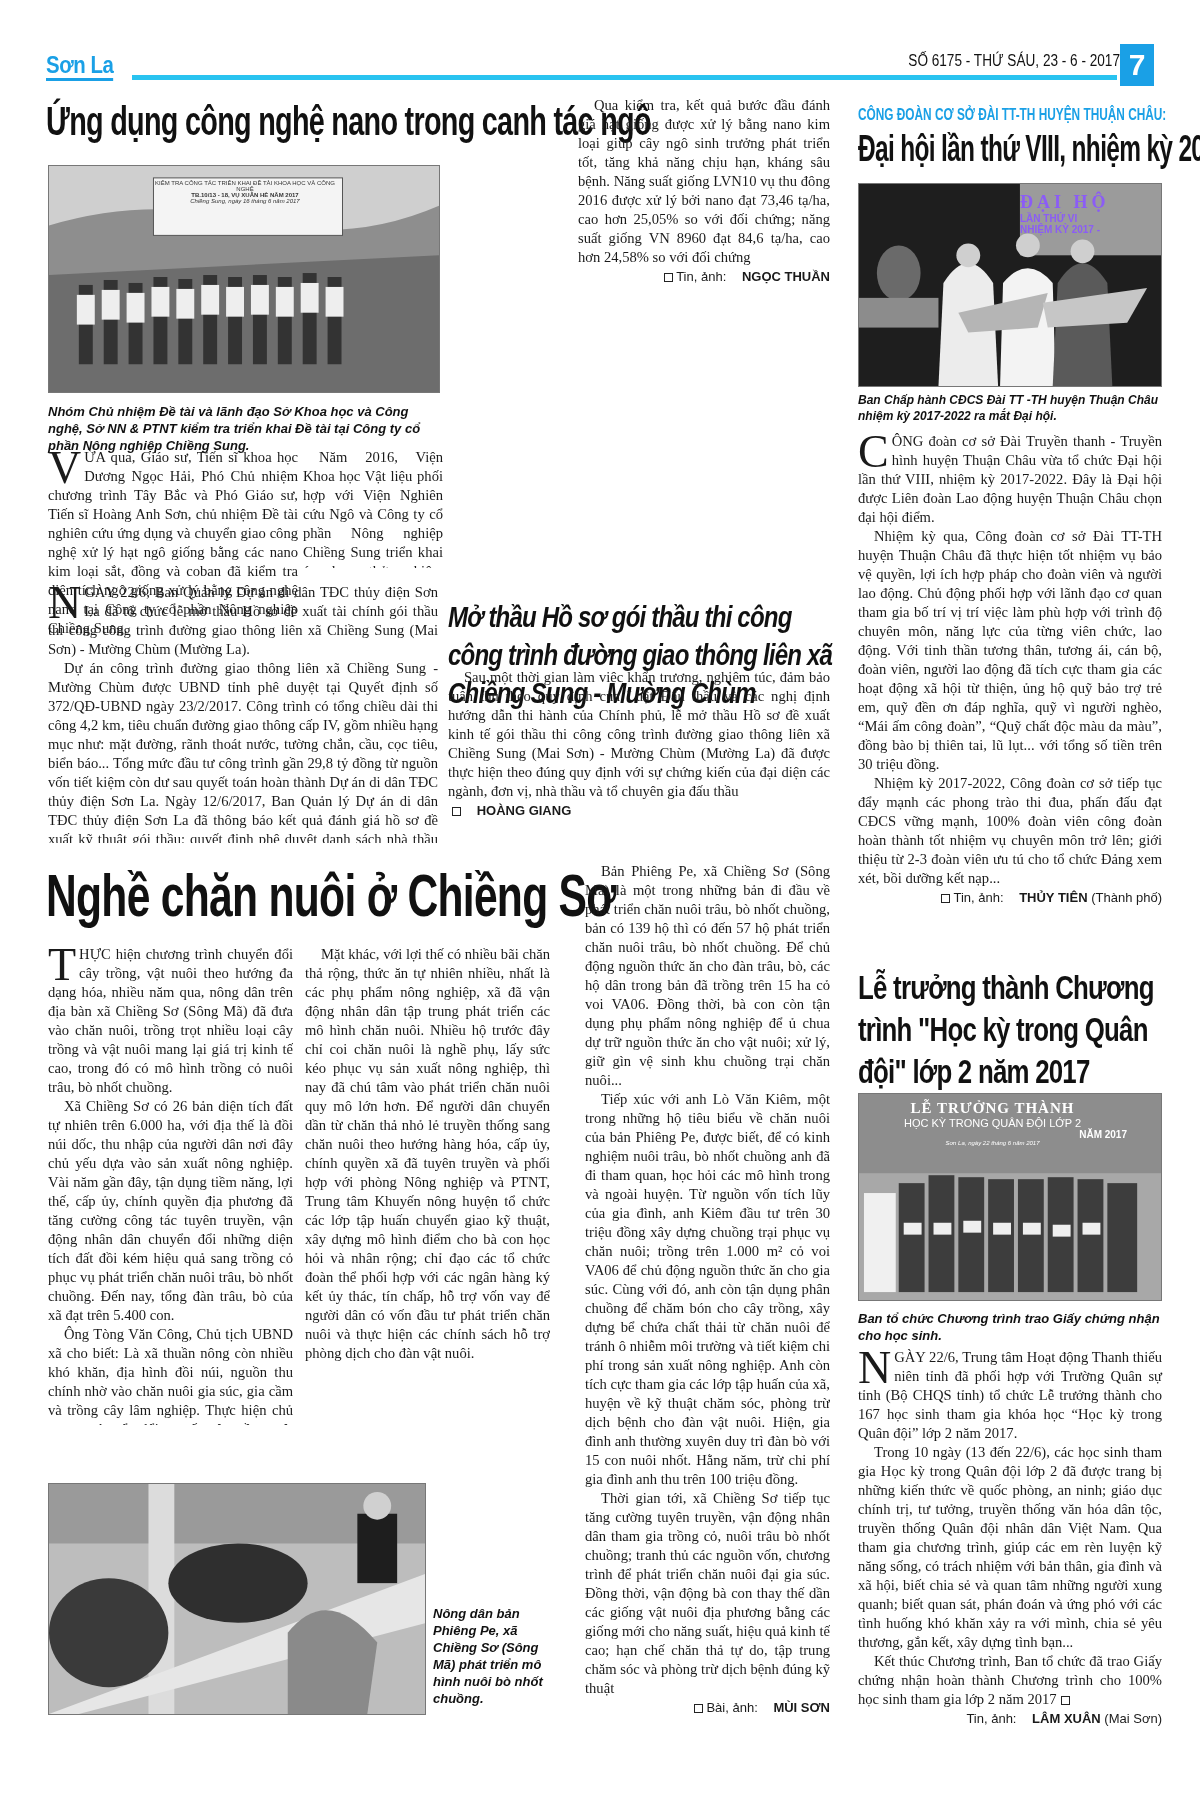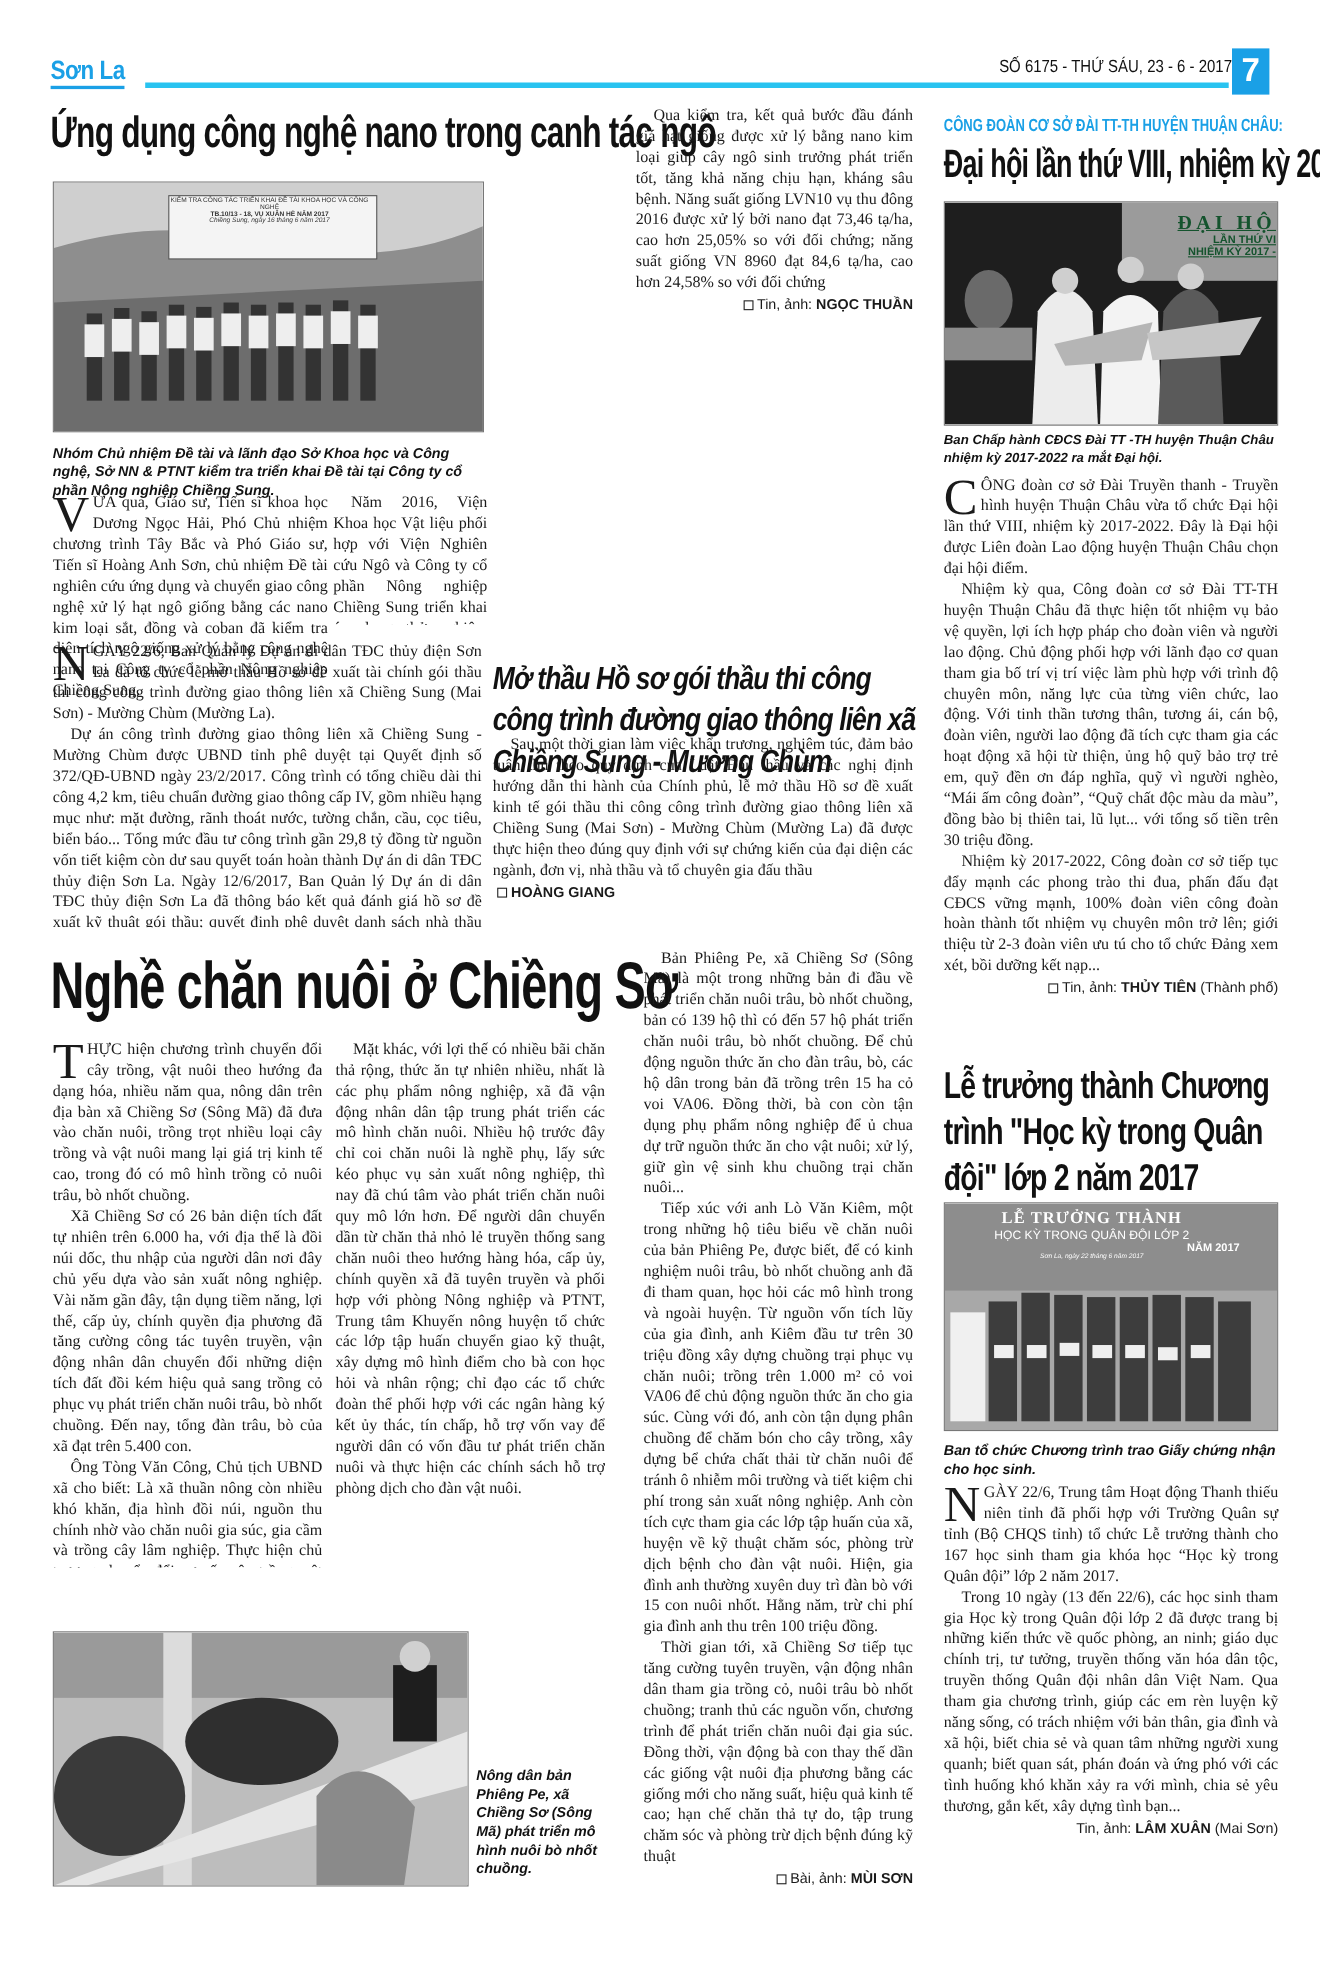--- a/index.html
+++ b/index.html
@@ -14,21 +14,21 @@
   
   .headline { font-family: "Liberation Sans", sans-serif; font-weight: bold; color: #111; transform-origin: left top; letter-spacing: -1px; }
   .kicker { font-family: "Liberation Sans", sans-serif; font-weight: bold; color: #1aa0e6; transform-origin: left top; }
   
   .col { font-size: 14.6px; line-height: 19px; text-align: justify; }
   .col p { text-indent: 16px; }
   .col p.first { text-indent: 0; }
   .dropcap { float: left; font-size: 46px; line-height: 36px; padding-right: 3px; margin-top: 2px; font-family: "Liberation Serif", serif; }
   .caption { font-family: "Liberation Sans", sans-serif; font-style: italic; font-weight: bold; font-size: 13px; line-height: 17px; color: #111; }
   .byline { font-family: "Liberation Sans", sans-serif; font-size: 13px; }
-  .byline b { font-weight: bold; }
+  .byline b { font-weight: bold; margin-left: 12px; }
   .endmark { display: inline-block; width: 9px; height: 9px; border: 1.5px solid #222; margin-left: 4px; vertical-align: middle; }
   
   .photo { border: 1px solid #777; overflow: hidden; }
   .photo svg { width: 100%; height: 100%; display: block; }
 </style>
 </head>
 <body>
 
 <div class="abs hdr-section">Sơn La</div>
 <div class="abs hdr-bar"></div>
@@ -156,21 +156,21 @@
     <path d="M85 100 Q110 60 135 100 L140 204 L80 204Z" fill="#ececec"></path>
     <path d="M145 100 Q170 70 195 100 L198 204 L142 204Z" fill="#f3f3f3"></path>
     <path d="M200 100 Q225 60 250 100 L255 204 L195 204Z" fill="#5a5a5a"></path>
     <circle cx="110" cy="72" r="12" fill="#cfcfcf"></circle>
     <circle cx="170" cy="62" r="12" fill="#cfcfcf"></circle>
     <circle cx="225" cy="68" r="12" fill="#cfcfcf"></circle>
     <path d="M100 130 L190 110 L180 145 L110 150Z" fill="#b5b5b5"></path>
     <path d="M185 120 L290 105 L270 140 L190 145Z" fill="#c6c6c6"></path>
   </svg>
 </div>
-<div class="abs" style="left:1020px; top:192px; width:140px; text-align:right; font-family:'Liberation Serif',serif; color:#14532d; font-weight:bold;text-decoration:underline;">
+<div class="abs" style="left:1020px; top:192px; width:140px; text-align:left; font-family:'Liberation Serif',serif; color:#8b5cf6; font-weight:bold;">
   <div style="font-size:18px; letter-spacing:4px;">ĐẠI HỘ</div>
   <div style="font-family:'Liberation Sans',sans-serif; font-size:10px;">LẦN THỨ VI</div>
   <div style="font-family:'Liberation Sans',sans-serif; font-size:10px;">NHIỆM KỲ 2017 -</div>
 </div>
 
 <div class="abs caption" style="left:858px; top:392px; width:304px; font-size:12px; line-height:16px;">Ban Chấp hành CĐCS Đài TT -TH huyện Thuận Châu nhiệm kỳ 2017-2022 ra mắt Đại hội.</div>
 
 <div class="abs col" style="left:858px; top:432px; width:304px;">
   <p class="first"><span class="dropcap">C</span><span>ÔNG đoàn cơ sở Đài Truyền thanh - Truyền hình huyện Thuận Châu vừa tổ chức Đại hội lần thứ VIII, nhiệm kỳ 2017-2022. Đây là Đại hội được Liên đoàn Lao động huyện Thuận Châu chọn đại hội điểm.</span></p>
   <p>Nhiệm kỳ qua, Công đoàn cơ sở Đài TT-TH huyện Thuận Châu đã thực hiện tốt nhiệm vụ bảo vệ quyền, lợi ích hợp pháp cho đoàn viên và người lao động. Chủ động phối hợp với lãnh đạo cơ quan tham gia bố trí vị trí việc làm phù hợp với trình độ chuyên môn, năng lực của từng viên chức, lao động. Với tinh thần tương thân, tương ái, cán bộ, đoàn viên, người lao động đã tích cực tham gia các hoạt động xã hội từ thiện, ủng hộ quỹ bảo trợ trẻ em, quỹ đền ơn đáp nghĩa, quỹ vì người nghèo, “Mái ấm công đoàn”, “Quỹ chất độc màu da màu”, đồng bào bị thiên tai, lũ lụt... với tổng số tiền trên 30 triệu đồng.</p>
@@ -216,18 +216,19 @@
   <div style="font-size:11px;">HỌC KỲ TRONG QUÂN ĐỘI LỚP 2</div>
   <div style="font-size:10px; font-weight:bold;text-align:right;">NĂM 2017</div>
   <div style="font-size:6px; font-style:italic;">Sơn La, ngày 22 tháng 6 năm 2017</div>
 </div>
 
 <div class="abs caption" style="left:858px; top:1310px; width:304px;font-style:italic;">Ban tổ chức Chương trình trao Giấy chứng nhận cho học sinh.</div>
 
 <div class="abs col" style="left:858px; top:1348px; width:304px;">
   <p class="first"><span class="dropcap">N</span><span>GÀY 22/6, Trung tâm Hoạt động Thanh thiếu niên tỉnh đã phối hợp với Trường Quân sự tỉnh (Bộ CHQS tỉnh) tổ chức Lễ trưởng thành cho 167 học sinh tham gia khóa học “Học kỳ trong Quân đội” lớp 2 năm 2017.</span></p>
   <p>Trong 10 ngày (13 đến 22/6), các học sinh tham gia Học kỳ trong Quân đội lớp 2 đã được trang bị những kiến thức về quốc phòng, an ninh; giáo dục chính trị, tư tưởng, truyền thống văn hóa dân tộc, truyền thống Quân đội nhân dân Việt Nam. Qua tham gia chương trình, giúp các em rèn luyện kỹ năng sống, có trách nhiệm với bản thân, gia đình và xã hội, biết chia sẻ và quan tâm những người xung quanh; biết quan sát, phán đoán và ứng phó với các tình huống khó khăn xảy ra với mình, chia sẻ yêu thương, gắn kết, xây dựng tình bạn...</p>
+  <p><span>Kết thúc Chương trình, Ban tổ chức đã trao Giấy chứng nhận hoàn thành Chương trình cho 100% học sinh tham gia lớp 2 năm 2017</span><span class="endmark"></span></p>
   <div class="byline" style="text-align:right;">
     <span>Tin, ảnh:</span>
     <b>LÂM XUÂN</b>
     <span>(Mai Sơn)</span>
   </div>
 </div>
 
 </body></html>

